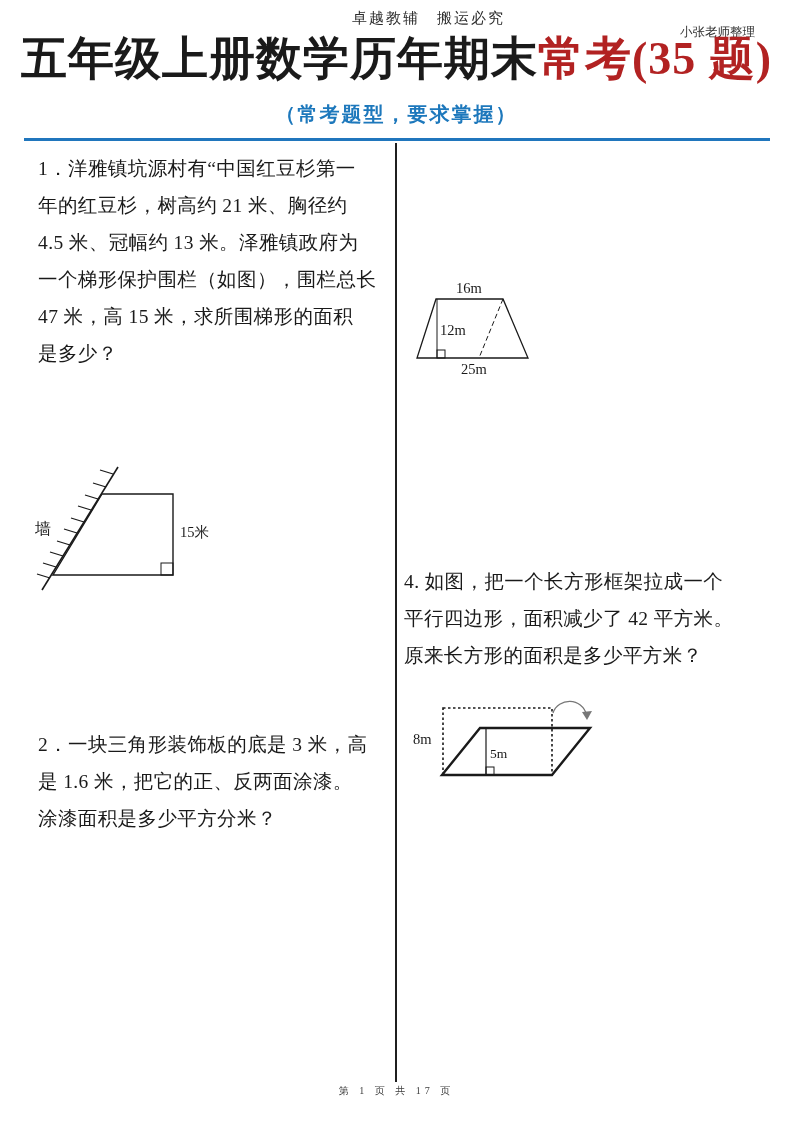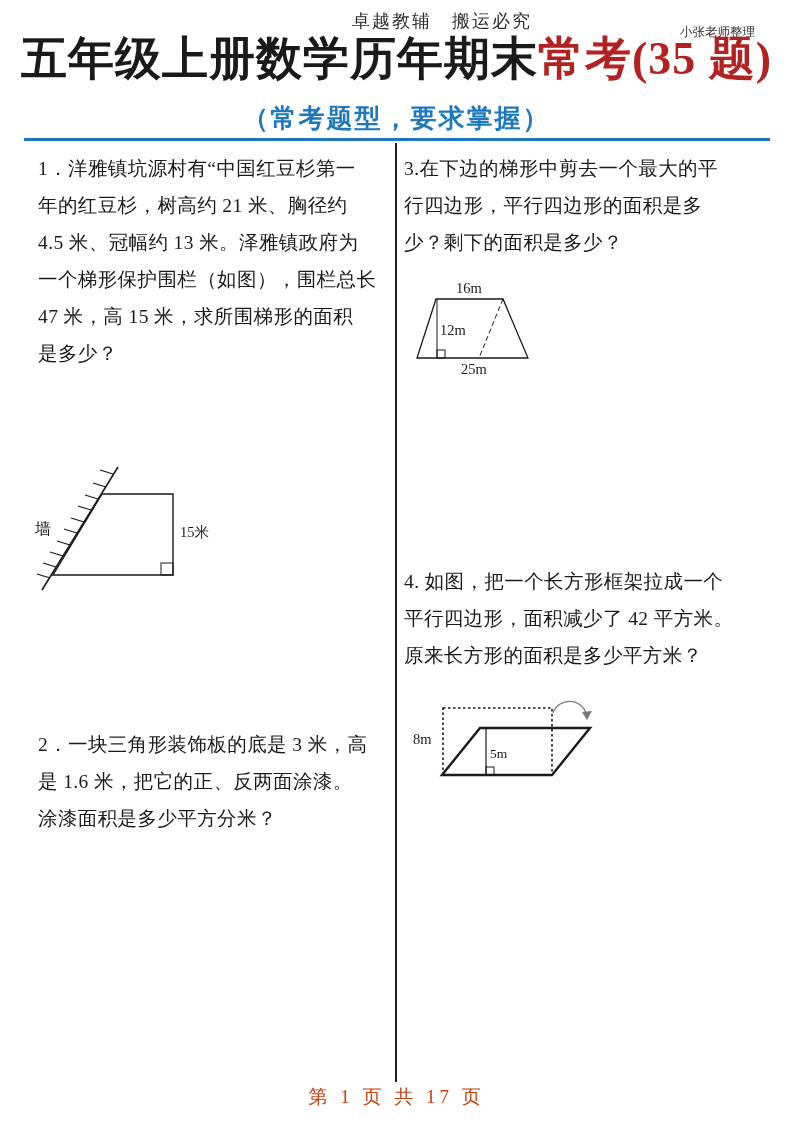--- a/index.html
+++ b/index.html
@@ -8,35 +8,35 @@
     position:relative;
     width:793px; height:1122px;
     margin:0 auto;
     background:#ffffff;
     font-family:"Liberation Serif","DejaVu Serif",serif;
     color:#1a1a1a;
     overflow:hidden;
   }
   .hdr-center {
     position:absolute; top:9px; left:352px;
-    font-size:18px; letter-spacing:2px; color:#2b2b2b;
+    font-size:15px; letter-spacing:2px; color:#2b2b2b;
   }
   .hdr-right {
     position:absolute; top:24px; right:38px;
     font-size:12.5px; color:#333;text-align:center;
   }
   .title {
     position:absolute; top:28px; left:0; width:100%;
     text-align:center; font-size:46px; font-weight:bold;
     letter-spacing:1px; white-space:nowrap;
   }
   .title .red { color:#b22222; }
   .subtitle {
     position:absolute; top:101px; left:0; width:100%;
-    text-align:center; font-size:26px; font-weight:bold;
+    text-align:center; font-size:20px; font-weight:bold;
     color:#1d78bc; letter-spacing:2px;
   }
   .rule {
     position:absolute; top:138px; left:24px; width:746px; height:3px;
     background:#2076bd;
   }
   .col-divider {
     position:absolute; top:143px; left:395px; width:2px; height:939px;
     background:#1f1f1f;
   }
@@ -46,21 +46,21 @@
   #problem-2 { left:38px; top:726px;  width:352px; }
   #problem-3 { left:404px; top:150px; width:362px; }
   #problem-4 { left:404px; top:563px; width:362px; }
   .fig { position:absolute; }
   #fig-1 { left:28px;  top:463px; }
   #fig-3 { left:406px; top:276px; }
   #fig-4 { left:406px; top:696px; }
   .fig svg text { font-family:"Liberation Serif","DejaVu Serif",serif; fill:#1a1a1a; }
   .footer {
     position:absolute; top:1084px; left:0; width:100%;
-    text-align:center; font-size:19px; letter-spacing:4px; color:#c2410c;
+    text-align:center; font-size:10px; letter-spacing:4px; color:#404040;
   }
 </style>
 </head>
 <body>
 
 <div class="page">
 
   <div class="hdr-center">卓越教辅　搬运必究</div>
   <div class="hdr-right">小张老师整理</div>
 
@@ -106,25 +106,20 @@
       <text x="152" y="74" font-size="14.5">15米</text>
     </svg>
   </div>
 
   <div class="problem" id="problem-2">
     <div class="line">2．一块三角形装饰板的底是 3 米，高</div>
     <div class="line">是 1.6 米，把它的正、反两面涂漆。</div>
     <div class="line">涂漆面积是多少平方分米？</div>
   </div>
 
-  <div class="problem" id="problem-3">
-    <div class="line">3.在下边的梯形中剪去一个最大的平</div>
-    <div class="line">行四边形，平行四边形的面积是多</div>
-    <div class="line">少？剩下的面积是多少？</div>
-  </div>
 
   <div class="fig" id="fig-3">
     <svg width="185" height="105" viewBox="0 0 185 105">
       <polygon points="30,23 97,23 122,82 11,82" fill="none" stroke="#1a1a1a" stroke-width="1.3"></polygon>
 
       <line x1="31" y1="23" x2="31" y2="82" stroke="#1a1a1a" stroke-width="1"></line>
       <rect x="31" y="74" width="8" height="8" fill="none" stroke="#1a1a1a" stroke-width="1"></rect>
 
       <line x1="97" y1="23" x2="73" y2="82" stroke="#1a1a1a" stroke-width="1" stroke-dasharray="5,3"></line>
 

